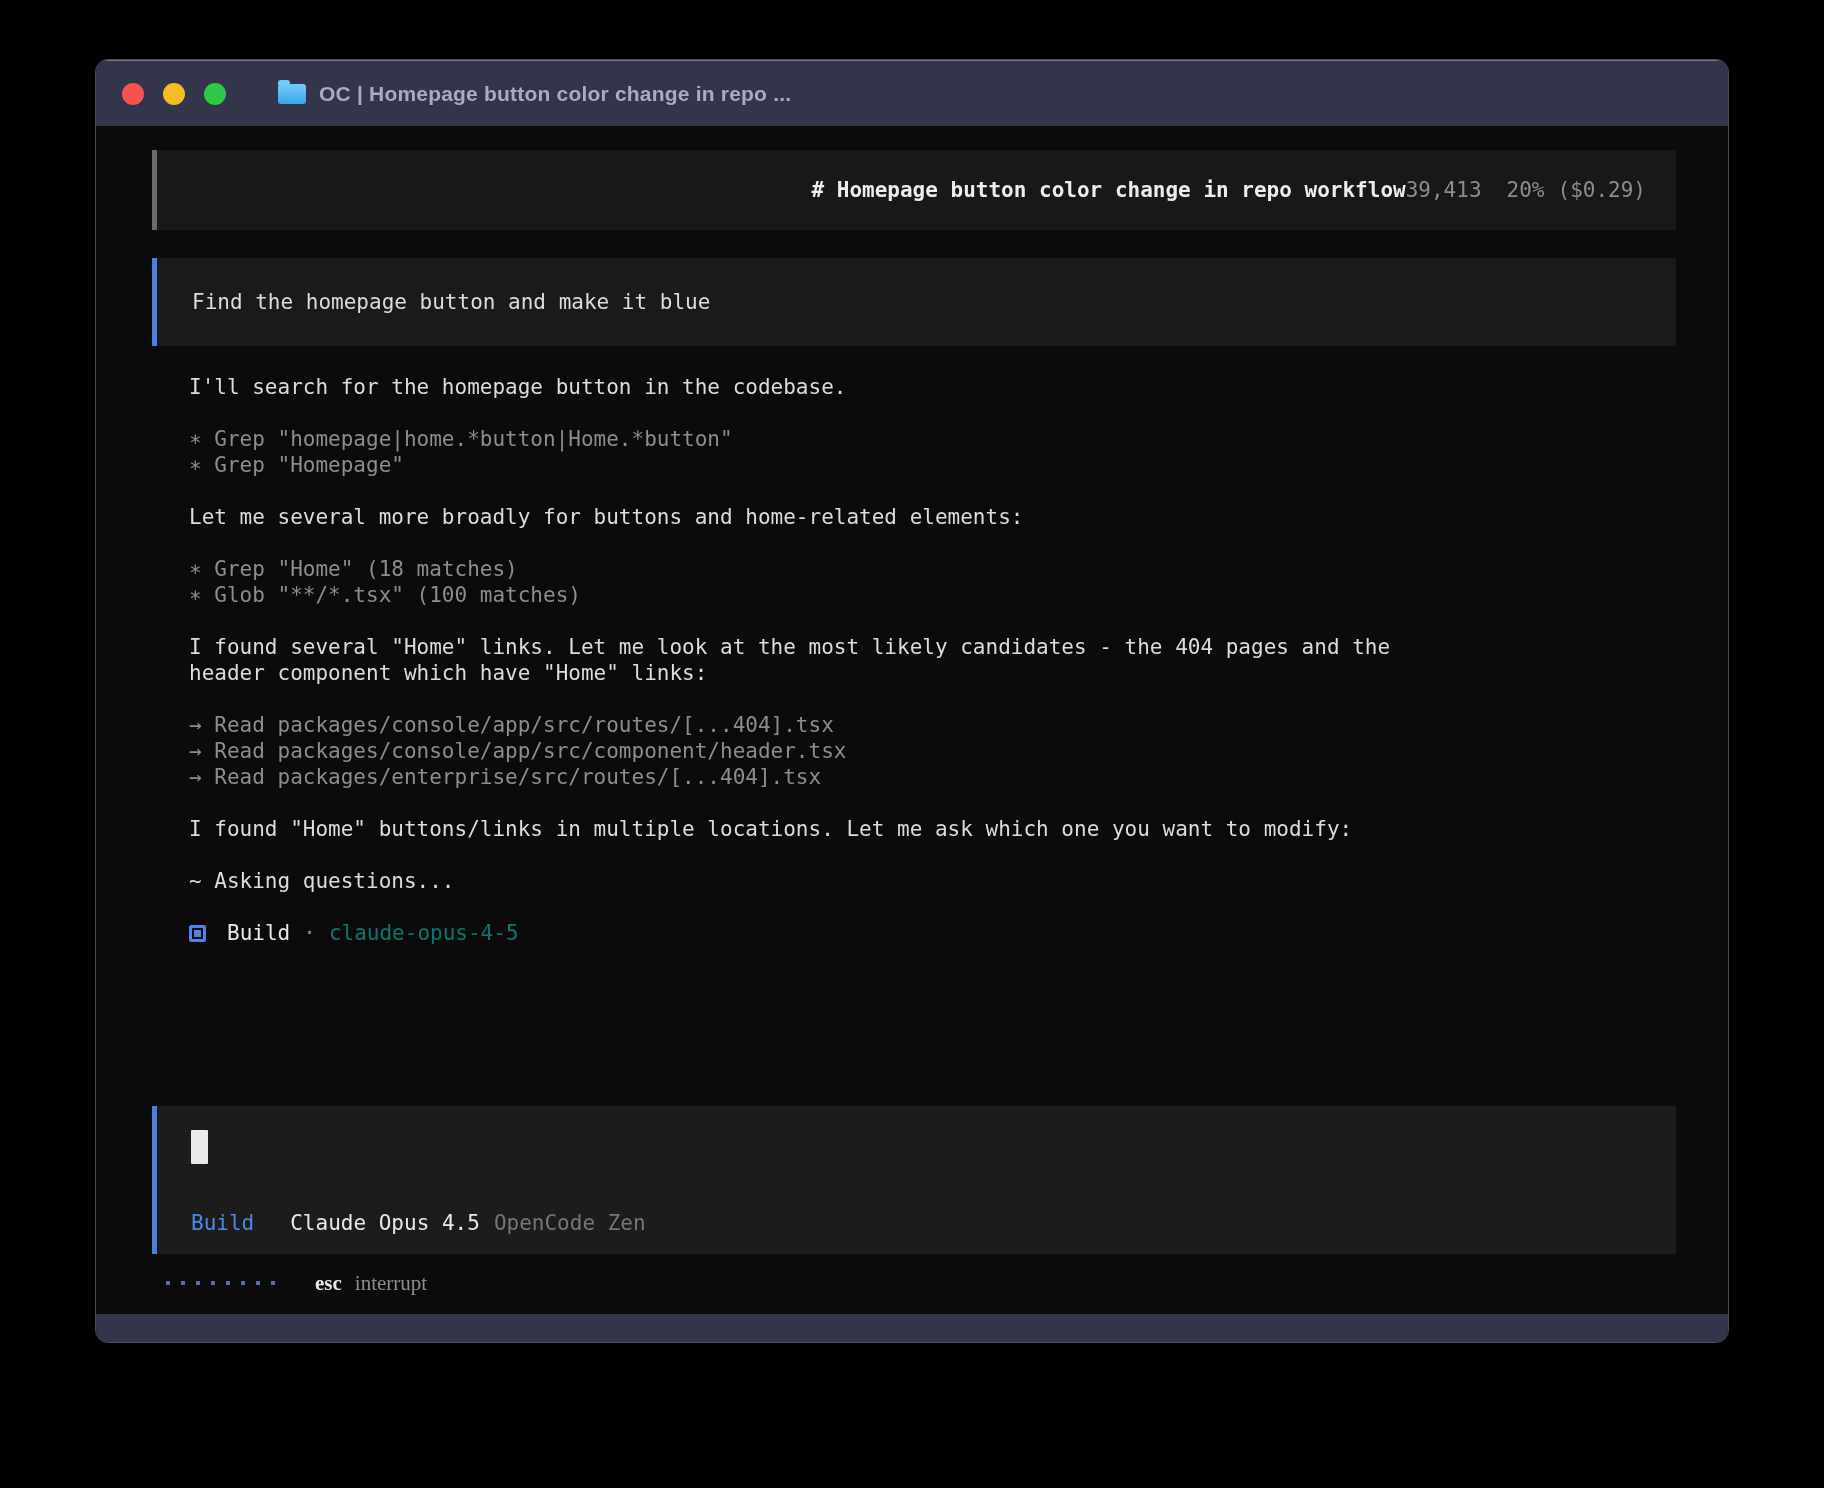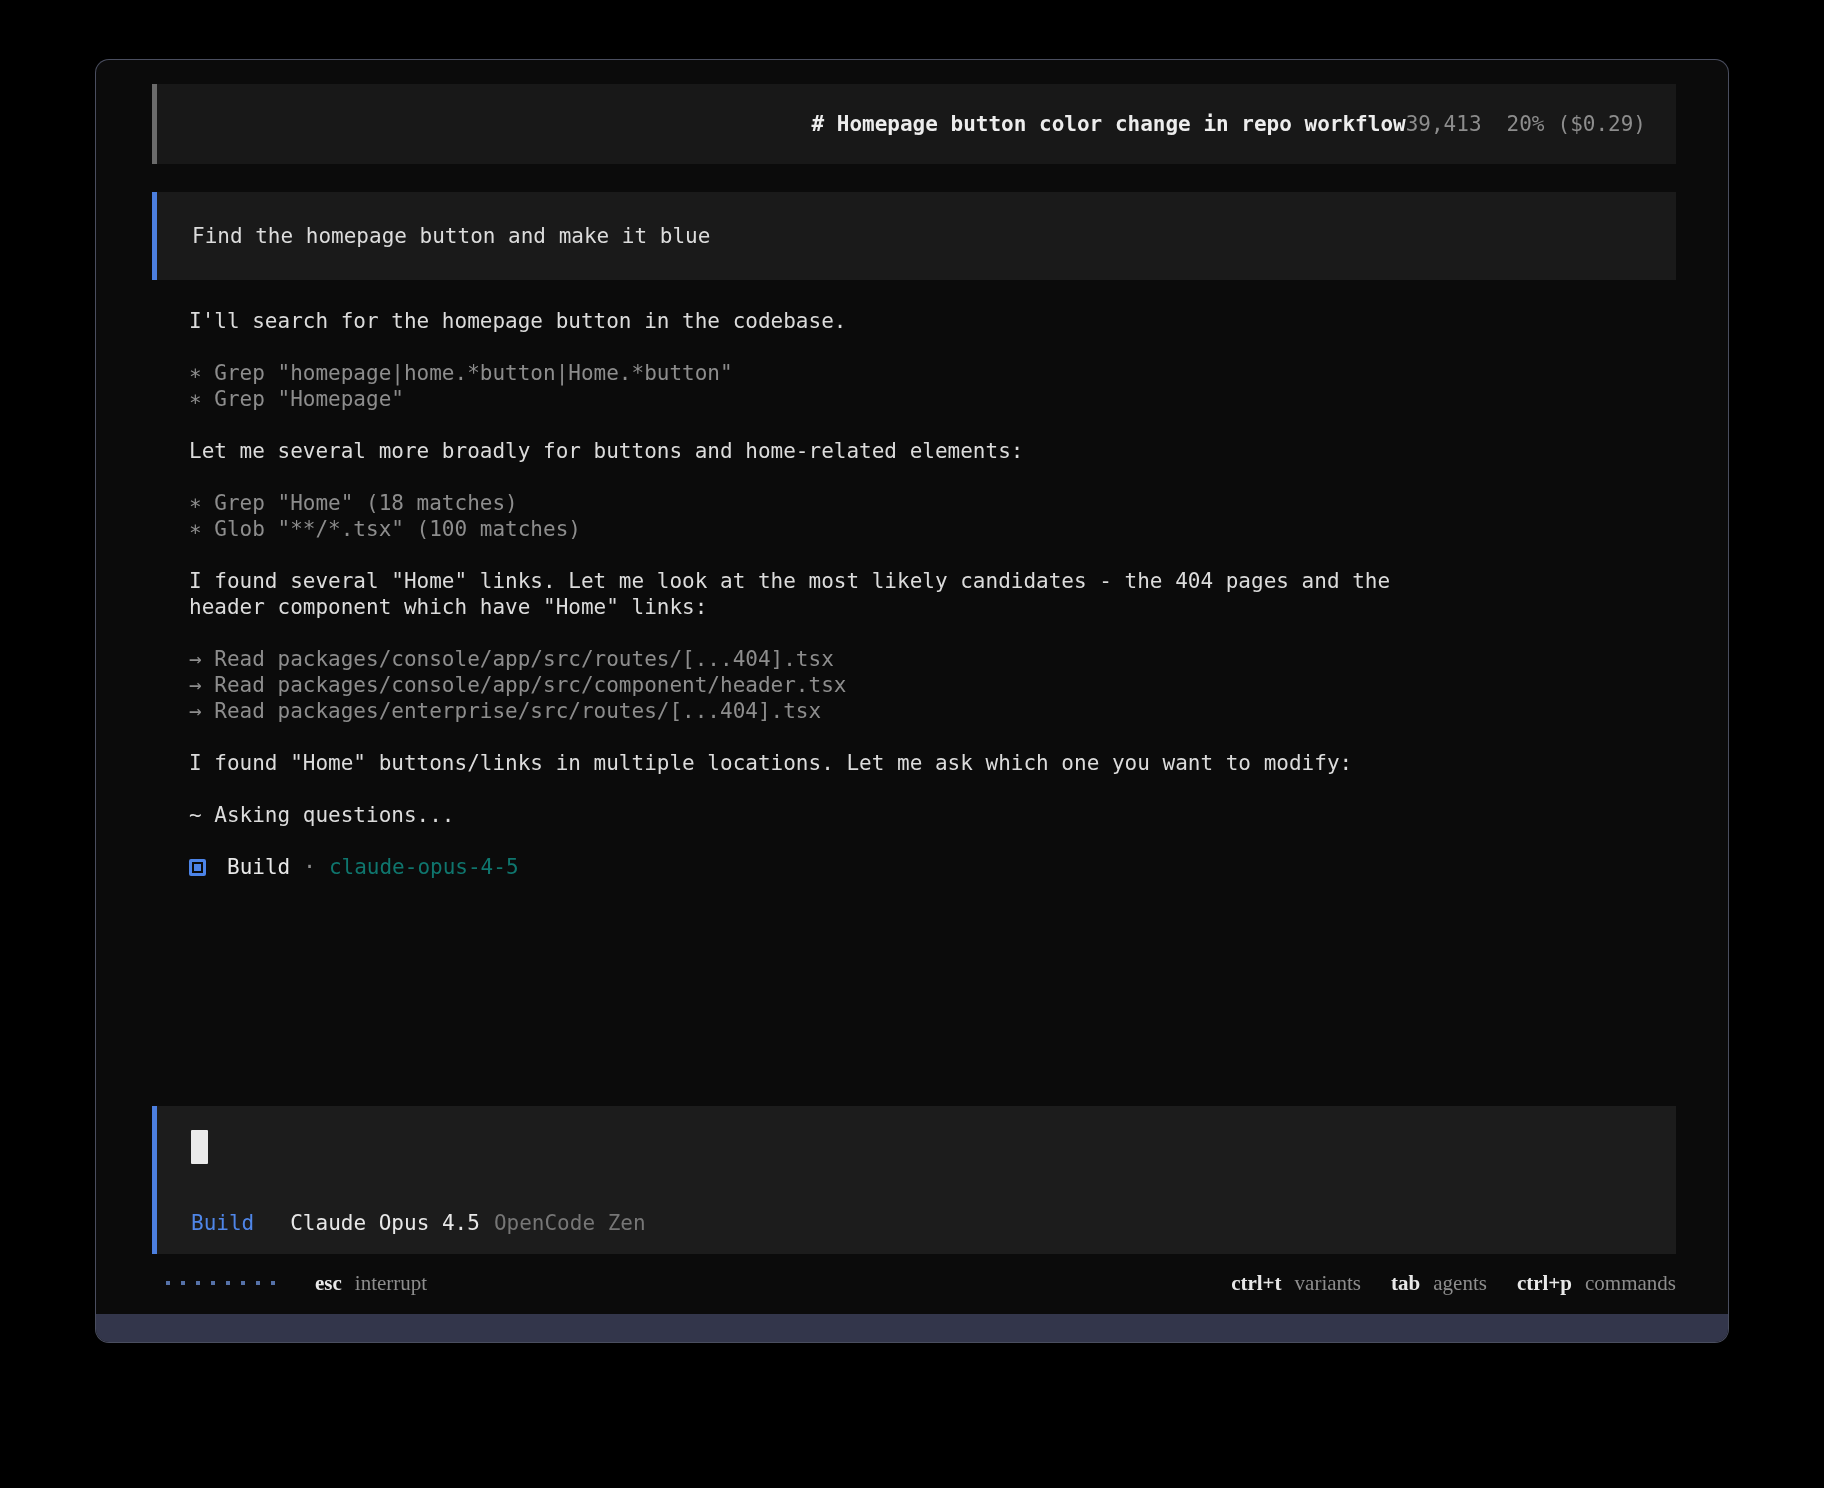--- a/index.html
+++ b/index.html
@@ -95,20 +95,29 @@
   .hint .label { color:#8d8d8d; }
   .statusbar-right { display:flex; align-items:center; gap:30px; }
 
   .bottombar { flex:none; height:28px; background:#33364b; }
 </style>
 </head>
 <body>
 
 <div class="window">
 
+  <div class="titlebar">
+    <div class="traffic-lights">
+      <span class="light red"></span>
+      <span class="light yellow"></span>
+      <span class="light green"></span>
+    </div>
+    <span class="folder"></span>
+    <span class="window-title">OC | Homepage button color change in repo ...</span>
+  </div>
 
   <div class="terminal">
 
     <div class="session-header">
       <span class="session-title"># Homepage button color change in repo workflow</span>
       <span class="session-stats">
         <span class="tokens">39,413</span>
         <span class="context">20%</span>
         <span class="cost">($0.29)</span>
       </span>
@@ -167,23 +176,18 @@
             <i></i>
             <i></i>
             <i></i>
             <i></i>
           </span>
         <span class="hint">
           <span class="key">esc</span>
           <span class="label">interrupt</span>
         </span>
       </div>
-      <div class="statusbar-right">
-          <span class="hint"><span class="key">ctrl+t</span><span class="label">variants</span></span>
-          <span class="hint"><span class="key">tab</span><span class="label">agents</span></span>
-          <span class="hint"><span class="key">ctrl+p</span><span class="label">commands</span></span>
-        </div>
     </div>
 
   </div>
 
   <div class="bottombar"></div>
 </div>
 
 </body></html>

